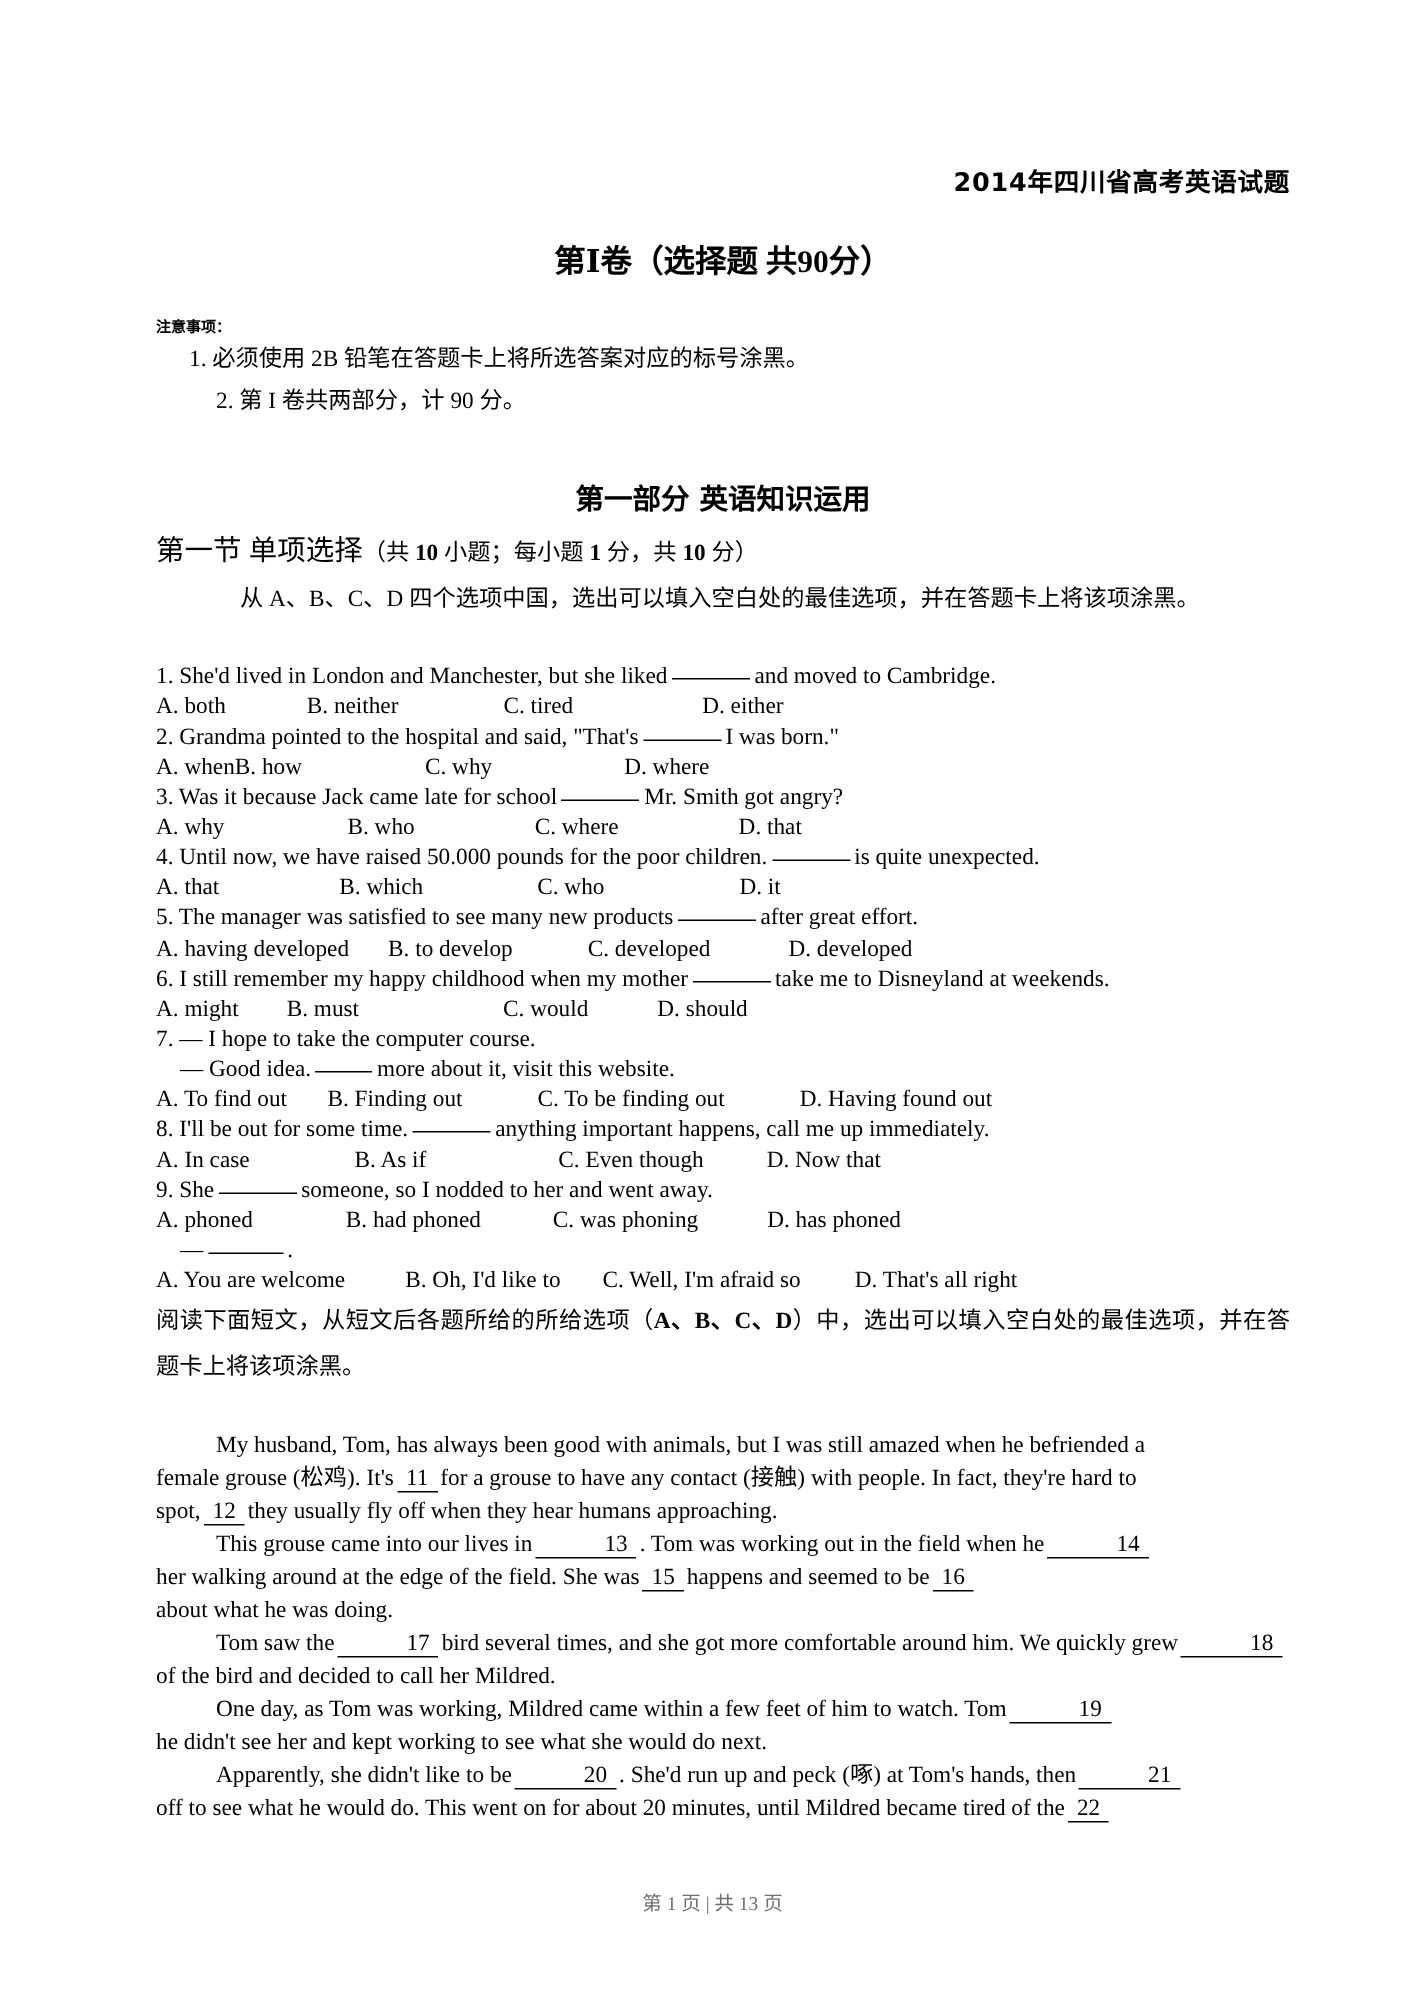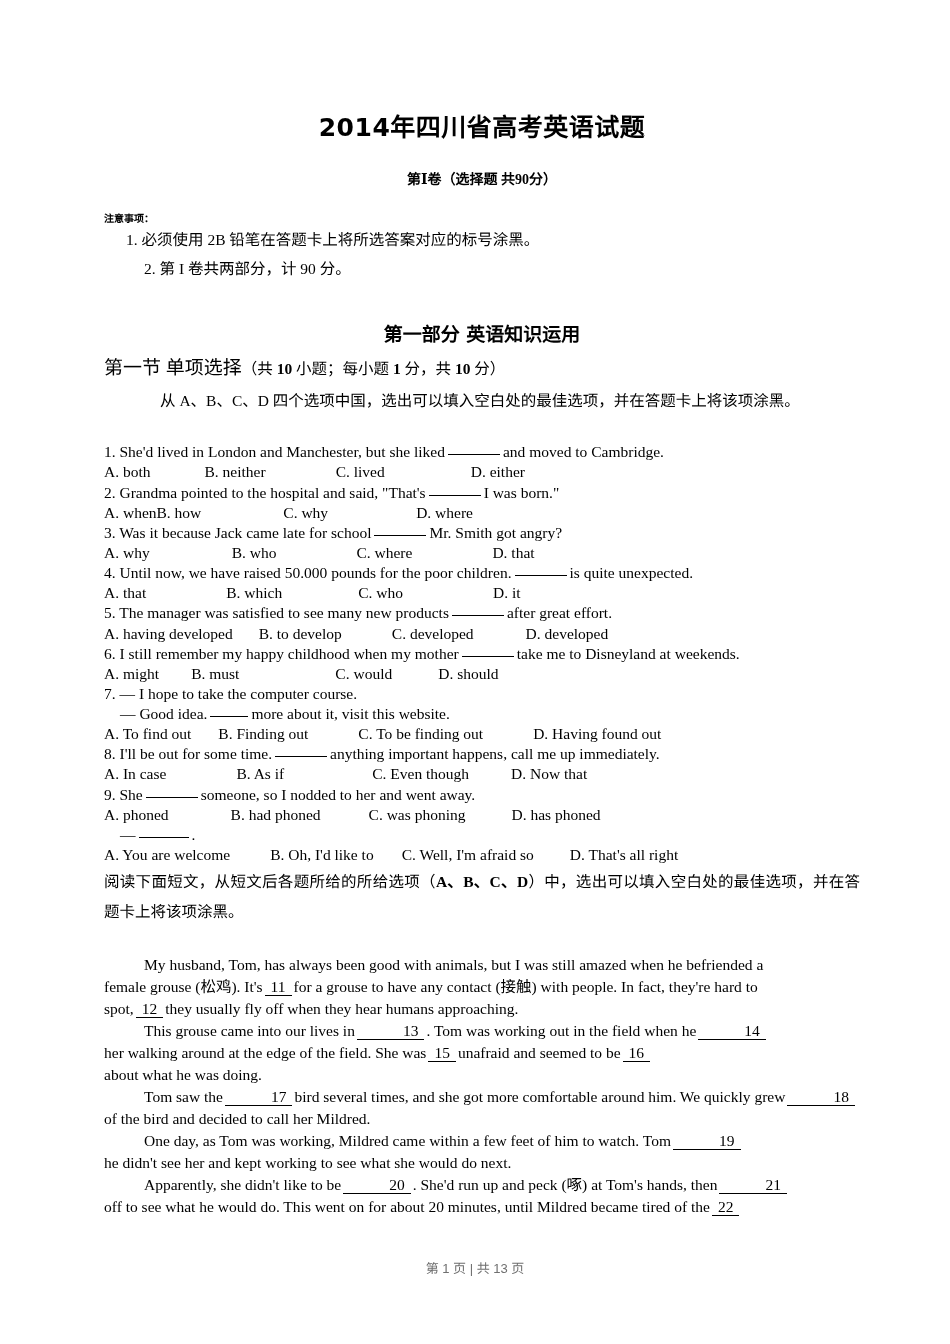--- a/index.html
+++ b/index.html
@@ -22,35 +22,35 @@
     position: absolute;
     left: 0; top: 0;
     width: 950px;
     height: 1344px;
     box-sizing: border-box;
     padding: 0 90px 0 104px;
   }
 
   
   .doc-title {
-    text-align: center;
+    text-align: right;
     font-family: "DejaVu Sans", "Liberation Sans", sans-serif;
     font-weight: bold;
-    font-size: 25px;
+    font-size: 17px;
     letter-spacing: 0.5px;
     margin: 0;
     padding-top: 112px;
     line-height: 1.25;
   }
 
   .paper-title {
     text-align: center;
     font-family: "Liberation Serif", "DejaVu Serif", serif;
     font-weight: bold;
-    font-size: 14px;
+    font-size: 21px;
     margin: 0;
     padding-top: 28px;
     line-height: 1.3;
   }
 
   .notice-title {
     font-family: "DejaVu Sans", "Liberation Sans", sans-serif;
     font-weight: bold;
     font-size: 10px;
     margin: 0;
@@ -175,21 +175,21 @@
 
   
   .footer {
     position: absolute;
     left: 0;
     top: 1258px;
     width: 950px;
     text-align: center;
     font-size: 13px;
     color: #6f6f6f;
-    font-family: Liberation Sans, sans-serif;
+    font-family: Liberation Serif, serif;
   }
 </style>
 </head>
 <body>
 
 <div class="page">
 
   <h1 class="doc-title">2014年四川省高考英语试题</h1>
 
   <h2 class="paper-title">第Ⅰ卷（选择题 共90分）</h2>
@@ -200,21 +200,21 @@
 
   <h2 class="part-title">第一部分 英语知识运用</h2>
 
   <p class="section-head"><span>第一节 单项选择</span><span class="small"><span>（共 </span><b>10</b><span> 小题；每小题 </span><b>1</b><span> 分，共 </span><b>10</b><span> 分）</span></span></p>
 
   <p class="cn-instruction">从 A、B、C、D 四个选项中国，选出可以填入空白处的最佳选项，并在答题卡上将该项涂黑。</p>
 
   <div class="mc-block">
 
     <p class="q-line"><span>1. She'd lived in London and Manchester, but she liked</span><span class="blank w1"></span><span>and moved to Cambridge.</span></p>
-    <p class="opt-line"><span class="opt">A. both</span><span class="opt" style="margin-left:54px">B. neither</span><span class="opt" style="margin-left:70px">C. lived</span><span class="opt" style="margin-left:86px">D. either</span></p>
+    <p class="opt-line"><span class="opt">A. both</span><span class="opt" style="margin-left:54px">B. neither</span><span class="opt" style="margin-left:70px">C. tired</span><span class="opt" style="margin-left:86px">D. either</span></p>
 
     <p class="q-line"><span>2. Grandma pointed to the hospital and said, "That's</span><span class="blank w1"></span><span>I was born."</span></p>
     <p class="opt-line"><span class="opt">A. when</span><span class="opt" style="">B. how</span><span class="opt" style="margin-left:82px">C. why</span><span class="opt" style="margin-left:88px">D. where</span></p>
 
     <p class="q-line"><span>3. Was it because Jack came late for school</span><span class="blank w1"></span><span>Mr. Smith got angry?</span></p>
     <p class="opt-line"><span class="opt">A. why</span><span class="opt" style="margin-left:82px">B. who</span><span class="opt" style="margin-left:80px">C. where</span><span class="opt" style="margin-left:80px">D. that</span></p>
 
     <p class="q-line"><span>4. Until now, we have raised 50.000 pounds for the poor children.</span><span class="blank w1"></span><span>is quite unexpected.</span></p>
     <p class="opt-line"><span class="opt">A. that</span><span class="opt" style="margin-left:80px">B. which</span><span class="opt" style="margin-left:76px">C. who</span><span class="opt" style="margin-left:90px">D. it</span></p>
 
@@ -242,21 +242,21 @@
 
   <p class="cn-instruction-2"><span>阅读下面短文，从短文后各题所给的所给选项（</span><b>A、B、C、D</b><span>）中，选出可以填入空白处的最佳选项，并在答题卡上将该项涂黑。</span></p>
 
   <div class="cloze">
 
     <p class="just indent">My husband, Tom, has always been good with animals, but I was still amazed when he befriended a</p>
     <p><span>female grouse (松鸡). It's</span><span class="num-blank">11</span><span>for a grouse to have any contact (接触) with people. In fact, they're hard to</span></p>
     <p><span>spot,</span><span class="num-blank">12</span><span>they usually fly off when they hear humans approaching.</span></p>
 
     <p class="indent"><span>This grouse came into our lives in</span><span class="num-blank">13</span><span>. Tom was working out in the field when he</span><span class="num-blank">14</span></p>
-    <p><span>her walking around at the edge of the field. She was</span><span class="num-blank">15</span><span>unafraid and seemed to be</span><span class="num-blank">16</span></p>
+    <p><span>her walking around at the edge of the field. She was</span><span class="num-blank">15</span><span>happens and seemed to be</span><span class="num-blank">16</span></p>
     <p>about what he was doing.</p>
 
     <p class="indent"><span>Tom saw the</span><span class="num-blank">17</span><span>bird several times, and she got more comfortable around him. We quickly grew</span><span class="num-blank">18</span></p>
     <p>of the bird and decided to call her Mildred.</p>
 
     <p class="indent"><span>One day, as Tom was working, Mildred came within a few feet of him to watch. Tom</span><span class="num-blank">19</span></p>
     <p>he didn't see her and kept working to see what she would do next.</p>
 
     <p class="indent"><span>Apparently, she didn't like to be</span><span class="num-blank">20</span><span>. She'd run up and peck (啄) at Tom's hands, then</span><span class="num-blank">21</span></p>
     <p><span>off to see what he would do. This went on for about 20 minutes, until Mildred became tired of the</span><span class="num-blank">22</span></p>

